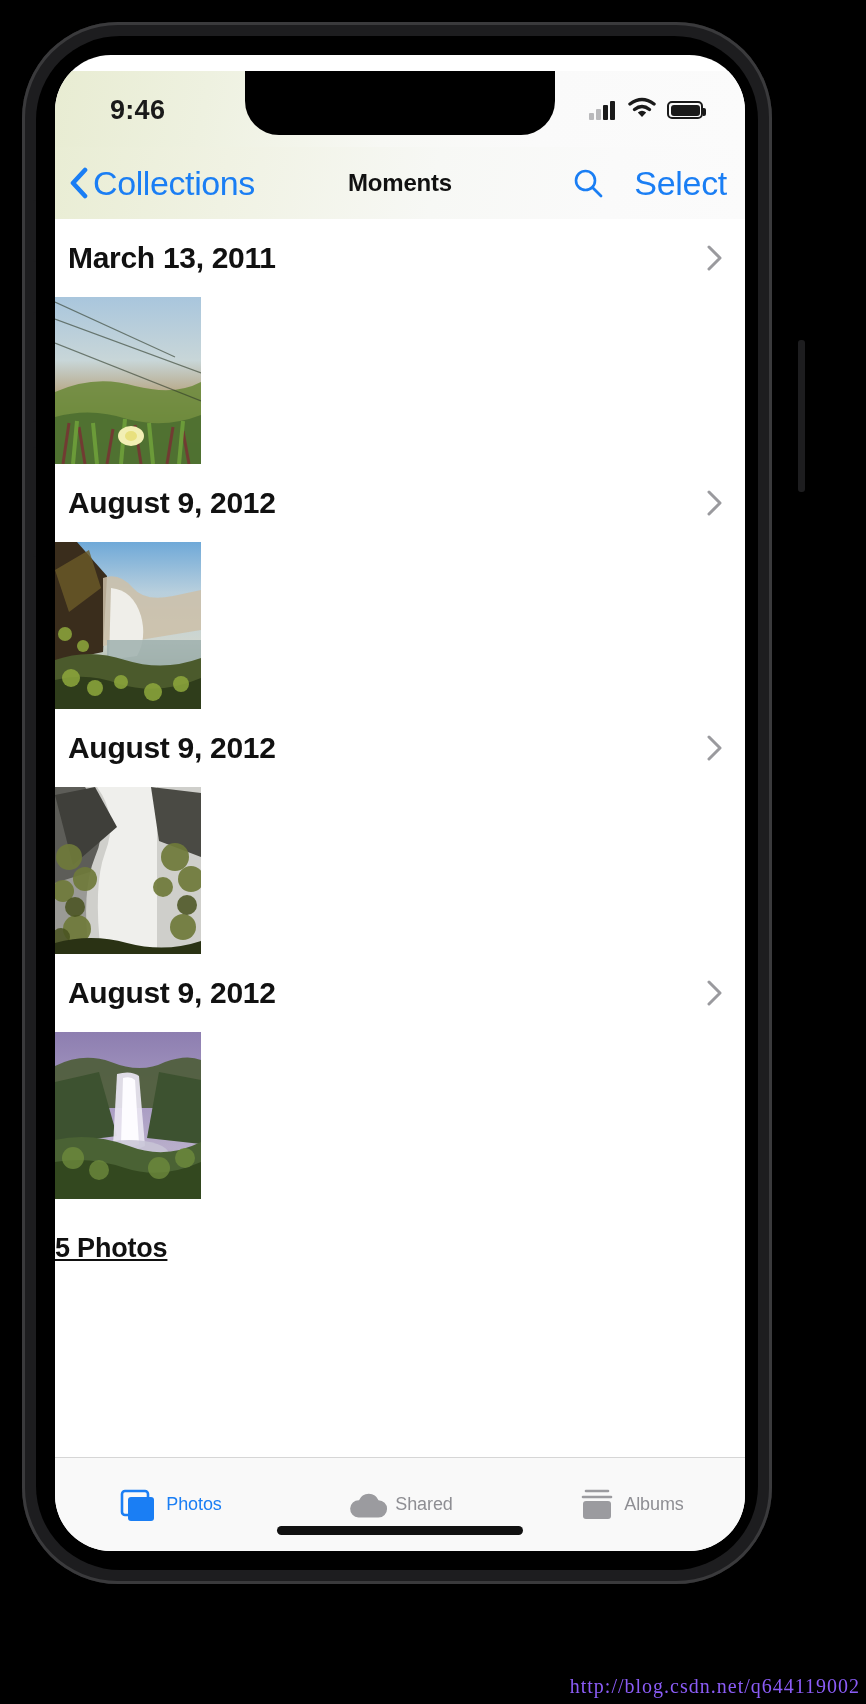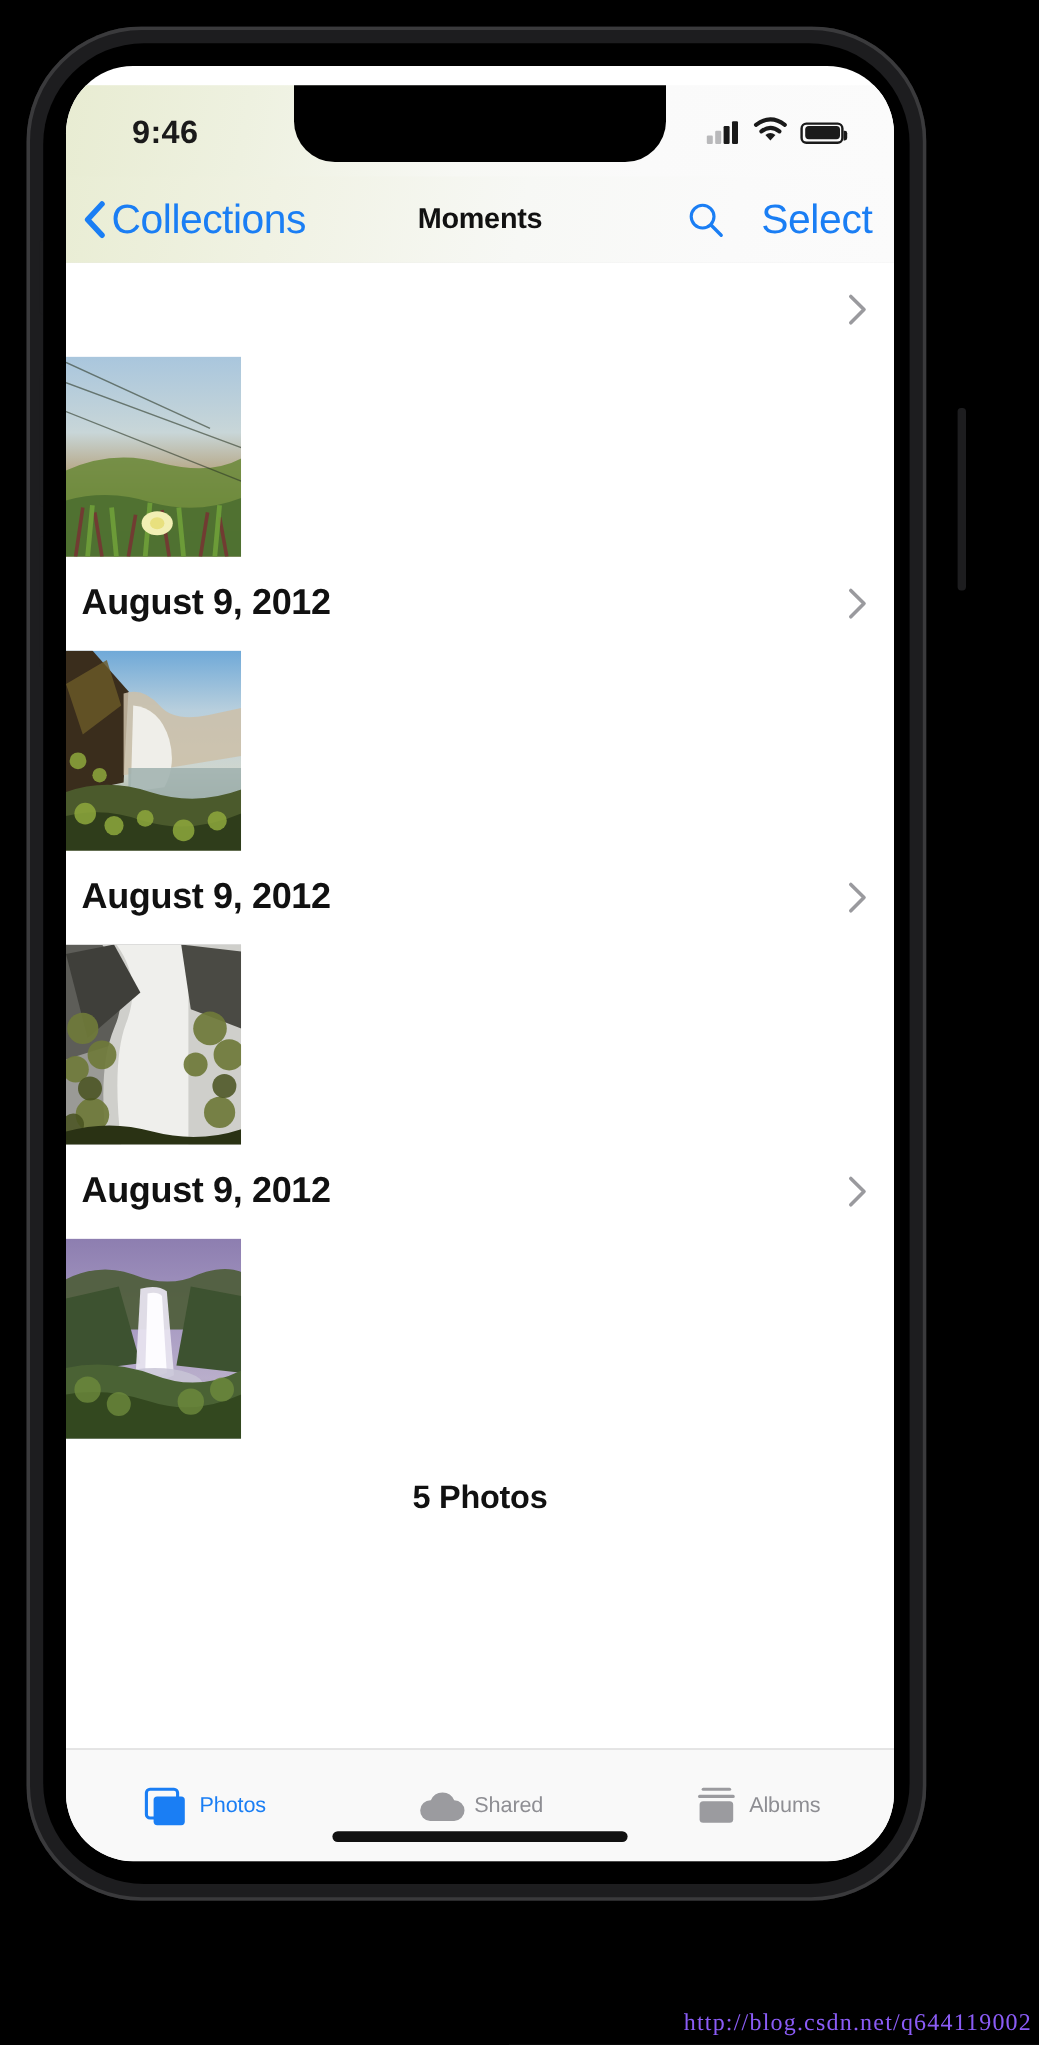--- a/index.html
+++ b/index.html
@@ -115,22 +115,22 @@
   #first-row-clipped{
     position:absolute; left:0; top:0; width:690px; height:72px;
     background:linear-gradient(100deg,#eaeed6 0%,#f1f3e5 25%,#f7f8f5 55%,#fafafa 80%,#fbfbfb 100%);
     display:flex; align-items:flex-end; z-index:4;
     border-bottom:1px solid #e3e3e3;
   }
   #first-row-clipped .moment-date{ position:relative; top:-12px; font-size:30px; }
   #first-row-clipped .moment-chevron{ top:auto; bottom:16px; transform:none; }
 
   #photos-count{
-    text-align:center; font-size:27px; font-weight:bold;
-    color:#111; padding:34px 0 0 0; letter-spacing:-.2px;
+    font-size:27px; font-weight:bold;
+    color:#111; padding:34px 0 0 0; letter-spacing:-.2px;text-decoration:underline;
   }
 
   
   #tab-bar{
     position:absolute; left:0; bottom:0; width:690px; height:94px;
     background:#f9f9f9; border-top:1px solid #d6d6d6;
     display:flex; z-index:6;
   }
   .tab-item{
     flex:1; display:flex; 
@@ -161,20 +161,21 @@
   <div class="side-btn" id="vol-down"></div>
   <div id="bezel-inner"></div>
 
   <div id="screen">
 
     <div id="content">
       <div id="scroll-inner">
 
         <div class="moment-section">
           <div class="moment-header">
+            <span class="moment-date">March 13, 2011</span>
             <span class="moment-chevron">
               <svg viewBox="0 0 16 28">
                   <polyline points="2,3 13,14 2,25" fill="none" stroke="#9a9a9e" stroke-width="3" stroke-linecap="round" stroke-linejoin="round"></polyline>
                 </svg>
             </span>
           </div>
           <div class="moment-photos">
             <div class="thumb">
               <svg viewBox="0 0 146 167" preserveAspectRatio="none">
                 <defs>

